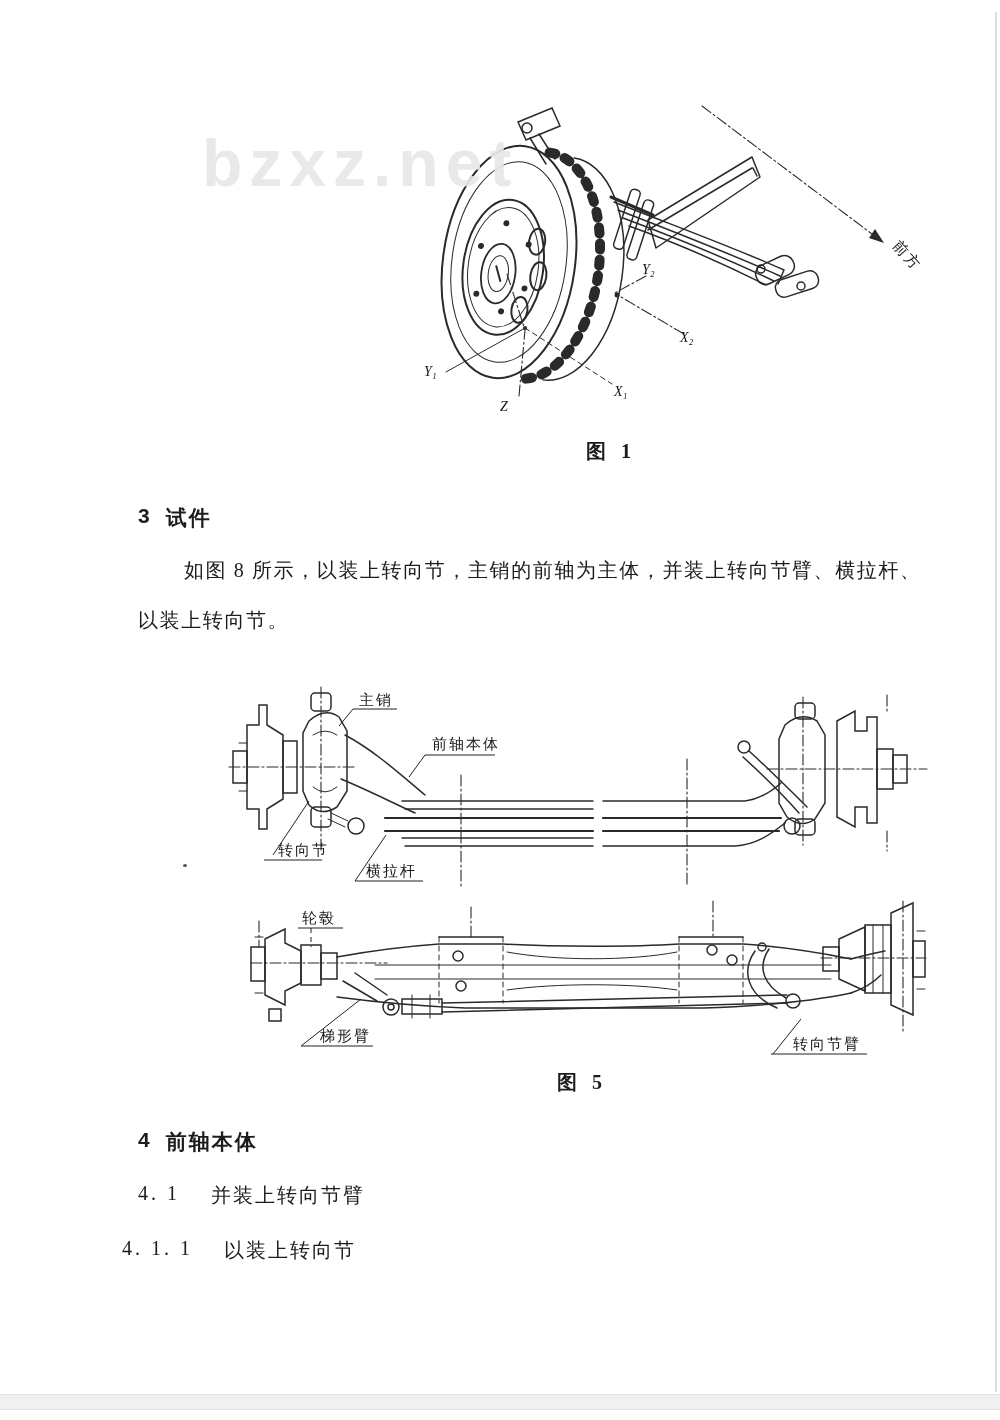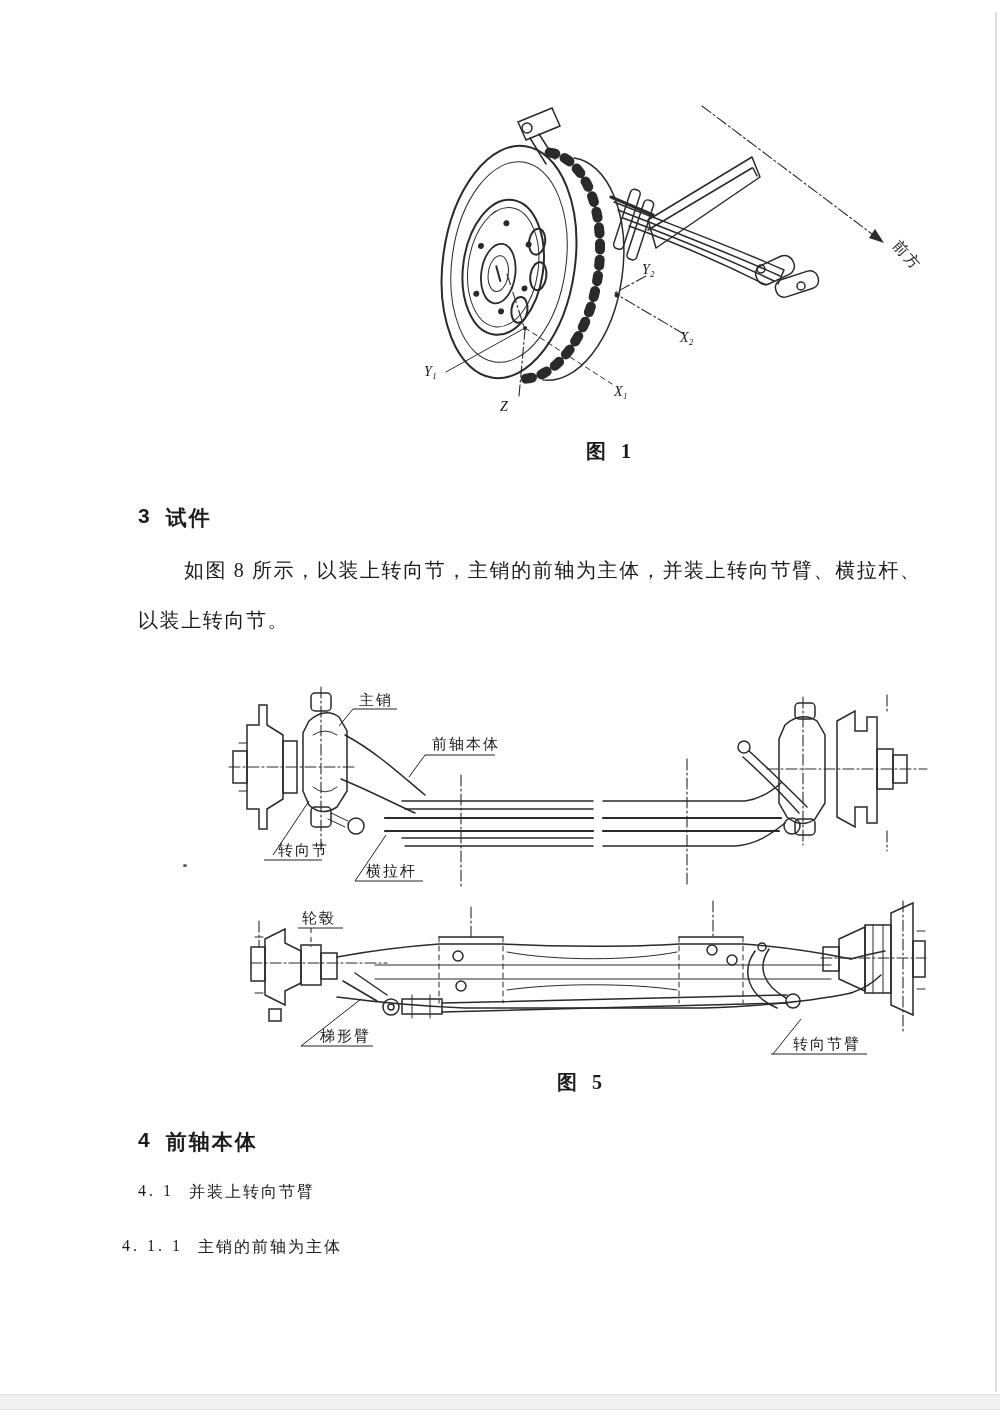--- a/index.html
+++ b/index.html
@@ -4,21 +4,21 @@
 <style>
   html,body{margin:0;padding:0;background:#ffffff;}
   .page{position:relative;width:1000px;height:1420px;background:#ffffff;overflow:hidden;
         font-family:"Liberation Serif","DejaVu Serif",serif;color:#1c1c1c;}
   .abs{position:absolute;}
   .watermark{font-family:"Liberation Sans","DejaVu Sans",sans-serif;font-weight:bold;
              font-size:66px;letter-spacing:7px;color:rgba(231,231,231,0.92);z-index:5;line-height:1;}
   .h-main{display:flex;font-family:"Liberation Sans","DejaVu Sans",sans-serif;font-weight:bold;
           font-size:21px;letter-spacing:2px;white-space:nowrap;}
   .h-main .h-num{margin-right:16px;letter-spacing:0;}
-  .h-sub{display:flex;font-size:16px;letter-spacing:2px;white-space:nowrap;}
+  .h-sub{display:flex;font-size:20px;letter-spacing:2px;white-space:nowrap;gap:16px;}
   .h-sub .h-num{margin-right:15px;letter-spacing:3px;}
   .body-line{font-size:20px;letter-spacing:1.6px;white-space:nowrap;}
   .fig-caption{font-size:20px;letter-spacing:5px;white-space:nowrap;font-weight:bold;}
   svg{overflow:visible;}
   svg text{font-family:"Liberation Serif","DejaVu Serif",serif;}
   .cjk{font-size:15px;fill:#1b1b1b;letter-spacing:2px;}
   .axis{font-style:italic;font-size:14px;fill:#141414;}
   .s{stroke:#2a2a2a;fill:none;stroke-width:1.5;stroke-linecap:round;}
   .s1{stroke-width:1;}
   .dd{stroke-dasharray:11 3 2 3;stroke-width:1.1;}
@@ -101,20 +101,21 @@
     </g>
     <circle cx="237" cy="217" r="2.5" fill="#2a2a2a"></circle>
     <circle cx="145" cy="250" r="2" fill="#2a2a2a"></circle>
     <text class="axis" x="44" y="298">Y₁</text>
     <text class="axis" x="234" y="318">X₁</text>
     <text class="axis" x="120" y="333">Z</text>
     <text class="axis" x="262" y="196">Y₂</text>
     <text class="axis" x="300" y="264">X₂</text>
   </svg>
 
+  <div class="abs watermark" style="left:202px;top:130px">bzxz.net</div>
 
   <div class="abs fig-caption" style="left:586px;top:438px">图 1</div>
 
   <div class="abs h-main" style="left:138px;top:504px">
     <span class="h-num">3</span>
     <span>试件</span>
   </div>
   <div class="abs body-line" style="left:184px;top:557px">如图 8 所示，以装上转向节，主销的前轴为主体，并装上转向节臂、横拉杆、</div>
   <div class="abs body-line" style="left:138px;top:607px">以装上转向节。</div>
 
@@ -231,19 +232,19 @@
   <div class="abs h-main" style="left:138px;top:1128px">
     <span class="h-num">4</span>
     <span>前轴本体</span>
   </div>
   <div class="abs h-sub" style="left:138px;top:1182px">
     <span class="h-num">4. 1</span>
     <span>并装上转向节臂</span>
   </div>
   <div class="abs h-sub" style="left:122px;top:1237px">
     <span class="h-num">4. 1. 1</span>
-    <span>主销的前轴为主体</span>
+    <span>以装上转向节</span>
   </div>
 
   <div class="abs edge-line" style="left:995px;top:12px;width:2px;height:1380px;"></div>
   <div class="abs bottom-strip" style="left:0;top:1394px;width:1000px;height:14px;"></div>
 
 </div>
 
 </body></html>

